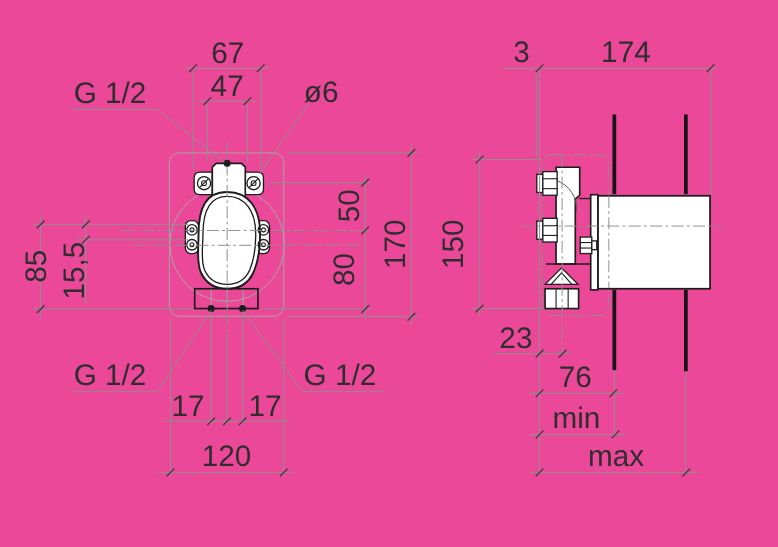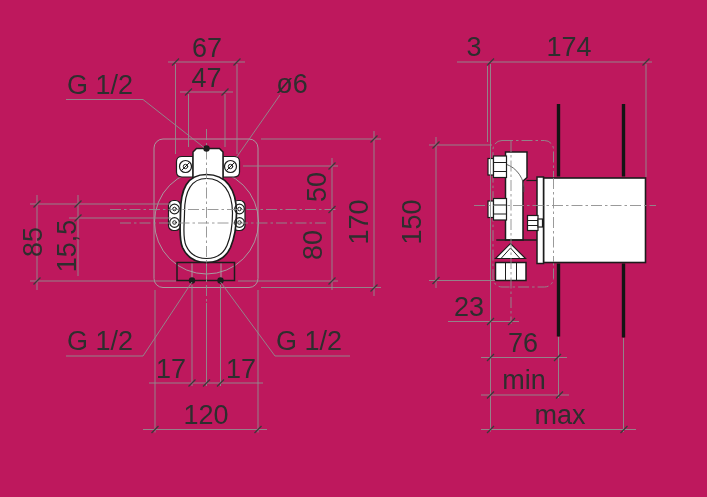--- a/index.html
+++ b/index.html
@@ -1,16 +1,16 @@
 <!DOCTYPE html>
 <html><head>
 <meta charset="utf-8">
 <style>
   html,body{margin:0;padding:0;background:#ffffff;}
-  .stage{width:707px;height:497px;background:#be185d;position:relative;overflow:hidden;text-align:right;}
+  .stage{width:707px;height:497px;background:#ec4899;position:relative;overflow:hidden;text-align:right;}
   svg{display:block;}
   .outline{stroke:#1c1c1c;fill:none;stroke-width:1.5;stroke-linecap:square;}
   .o12{stroke-width:1.2;}
   .o10{stroke-width:1;}
   .thin{stroke:#a6a6a6;fill:none;stroke-width:0.9;}
   .dim{stroke:#8f8f8f;fill:none;stroke-width:0.9;}
   .cl{stroke:#8f8f8f;fill:none;stroke-width:0.9;stroke-dasharray:11 3 2.5 3;}
   .tk{stroke:#3a3a3a;stroke-width:1.2;}
   .wall{stroke:#141414;stroke-width:3.4;}
   .wfill{fill:#ffffff;}

